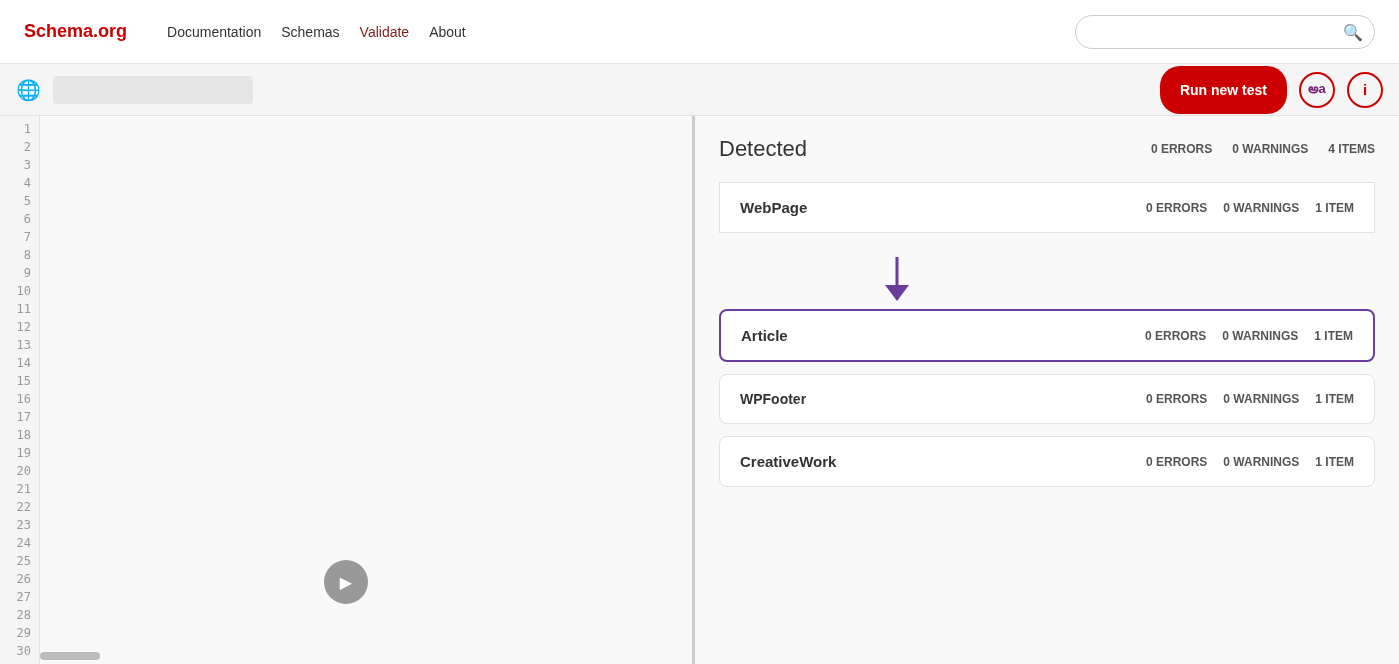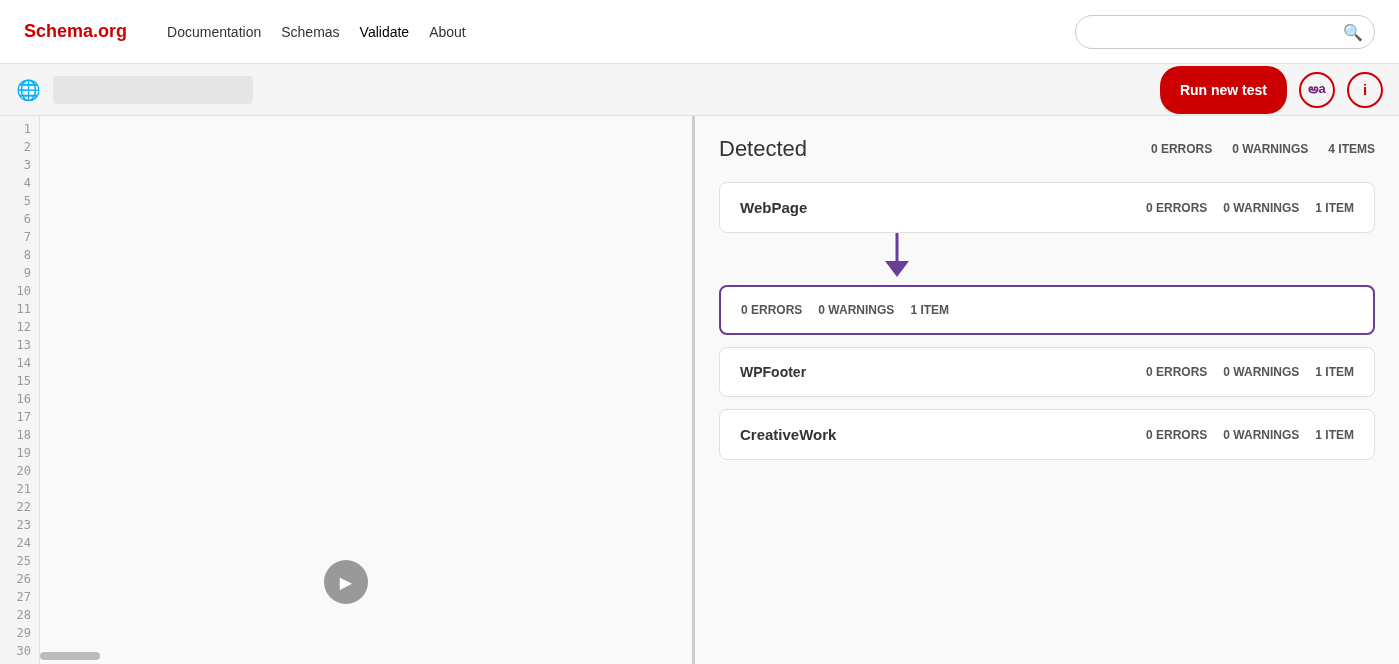--- a/index.html
+++ b/index.html
@@ -13,21 +13,21 @@
     }
   </style>
 </head>
 <body>
 
 <nav style="display:flex;align-items:center;padding:0 24px;height:64px;border-bottom:1px solid #e0e0e0;background:#fff;">
   <span class="logo" style="color:#cc0000;font-weight:bold;font-size:18px;margin-right:40px;cursor:pointer;">Schema.org</span>
   <div style="display:flex;gap:20px;flex:1;">
     <a style="color:#333;font-size:14px;cursor:pointer;text-decoration:none;">Documentation</a>
     <a style="color:#333;font-size:14px;cursor:pointer;text-decoration:none;text-align:center;">Schemas</a>
-    <a style="color:#000000;font-size:14px;cursor:pointer;text-decoration:none;">Validate</a>
+    <a style="color:#7f1d1d;font-size:14px;cursor:pointer;text-decoration:none;">Validate</a>
     <a style="color:#333;font-size:14px;cursor:pointer;text-decoration:none;">About</a>
   </div>
   <div style="position:relative;margin-left:auto;">
     <input type="text" style="border: 1px solid rgb(204, 204, 204); border-radius: 20px; padding: 8px 40px 8px 16px; width: 300px; font-size: 14px; outline: none;">
     <button style="position:absolute;right:12px;top:50%;transform:translateY(-50%);background:none;border:none;cursor:pointer;color:#666;font-size:16px;">🔍</button>
   </div>
 </nav>
 
 <div style="display:flex;align-items:center;padding:0 16px;height:52px;background:#f5f5f5;border-bottom:1px solid #e0e0e0;">
   <button style="background:none;border:none;cursor:pointer;font-size:20px;margin-right:12px;">🌐</button>
@@ -86,37 +86,38 @@
 
     <div style="display:flex;align-items:center;margin-bottom:20px;">
       <span style="font-size:22px;font-weight:normal;color:#333;flex:1;">Detected</span>
       <div style="display:flex;gap:20px;align-items:center;">
         <span style="font-size:12px;font-weight:bold;color:#555;">0 ERRORS</span>
         <span style="font-size:12px;font-weight:bold;color:#555;">0 WARNINGS</span>
         <span style="font-size:12px;font-weight:bold;color:#555;">4 ITEMS</span>
       </div>
     </div>
 
-    <div style="background:#fff;border:1px solid #e0e0e0;border-radius:8px;padding:16px 20px;margin-bottom:0;display:flex;align-items:center;cursor:pointer;">
+    <div style="background:#fff;border:1px solid #e0e0e0;border-radius:0;padding:16px 20px;margin-bottom:24px;display:flex;align-items:center;cursor:pointer;">
       <span style="font-size:15px;font-weight:bold;color:#333;flex:1;">WebPage</span>
       <div style="display:flex;gap:16px;">
         <span style="font-size:12px;font-weight:bold;color:#555;">0 ERRORS</span>
         <span style="font-size:12px;font-weight:bold;color:#555;">0 WARNINGS</span>
         <span style="font-size:12px;font-weight:bold;color:#555;">1 ITEM</span>
       </div>
     </div>
 
     <div style="display:flex;justify-content:center;margin-bottom:4px;margin-left:-300px;">
       <svg width="32" height="48" viewBox="0 0 32 48">
         <line x1="16" y1="0" x2="16" y2="36" stroke="#6a3d9a" stroke-width="3"></line>
         <polygon points="4,28 16,44 28,28" fill="#6a3d9a"></polygon>
       </svg>
     </div>
 
     <div style="background:#fff;border:2px solid #6a3d9a;border-radius:8px;padding:16px 20px;margin-bottom:12px;display:flex;align-items:center;cursor:pointer;">
+      <span style="font-size:15px;font-weight:bold;color:#333;flex:1;">Article</span>
       <div style="display:flex;gap:16px;">
         <span style="font-size:12px;font-weight:bold;color:#555;">0 ERRORS</span>
         <span style="font-size:12px;font-weight:bold;color:#555;">0 WARNINGS</span>
         <span style="font-size:12px;font-weight:bold;color:#555;">1 ITEM</span>
       </div>
     </div>
 
     <div style="background:#fff;border:1px solid #e0e0e0;border-radius:8px;padding:16px 20px;margin-bottom:12px;display:flex;align-items:center;cursor:pointer;">
       <span style="font-size:14px;font-weight:bold;color:#333;flex:1;">WPFooter</span>
       <div style="display:flex;gap:16px;">

